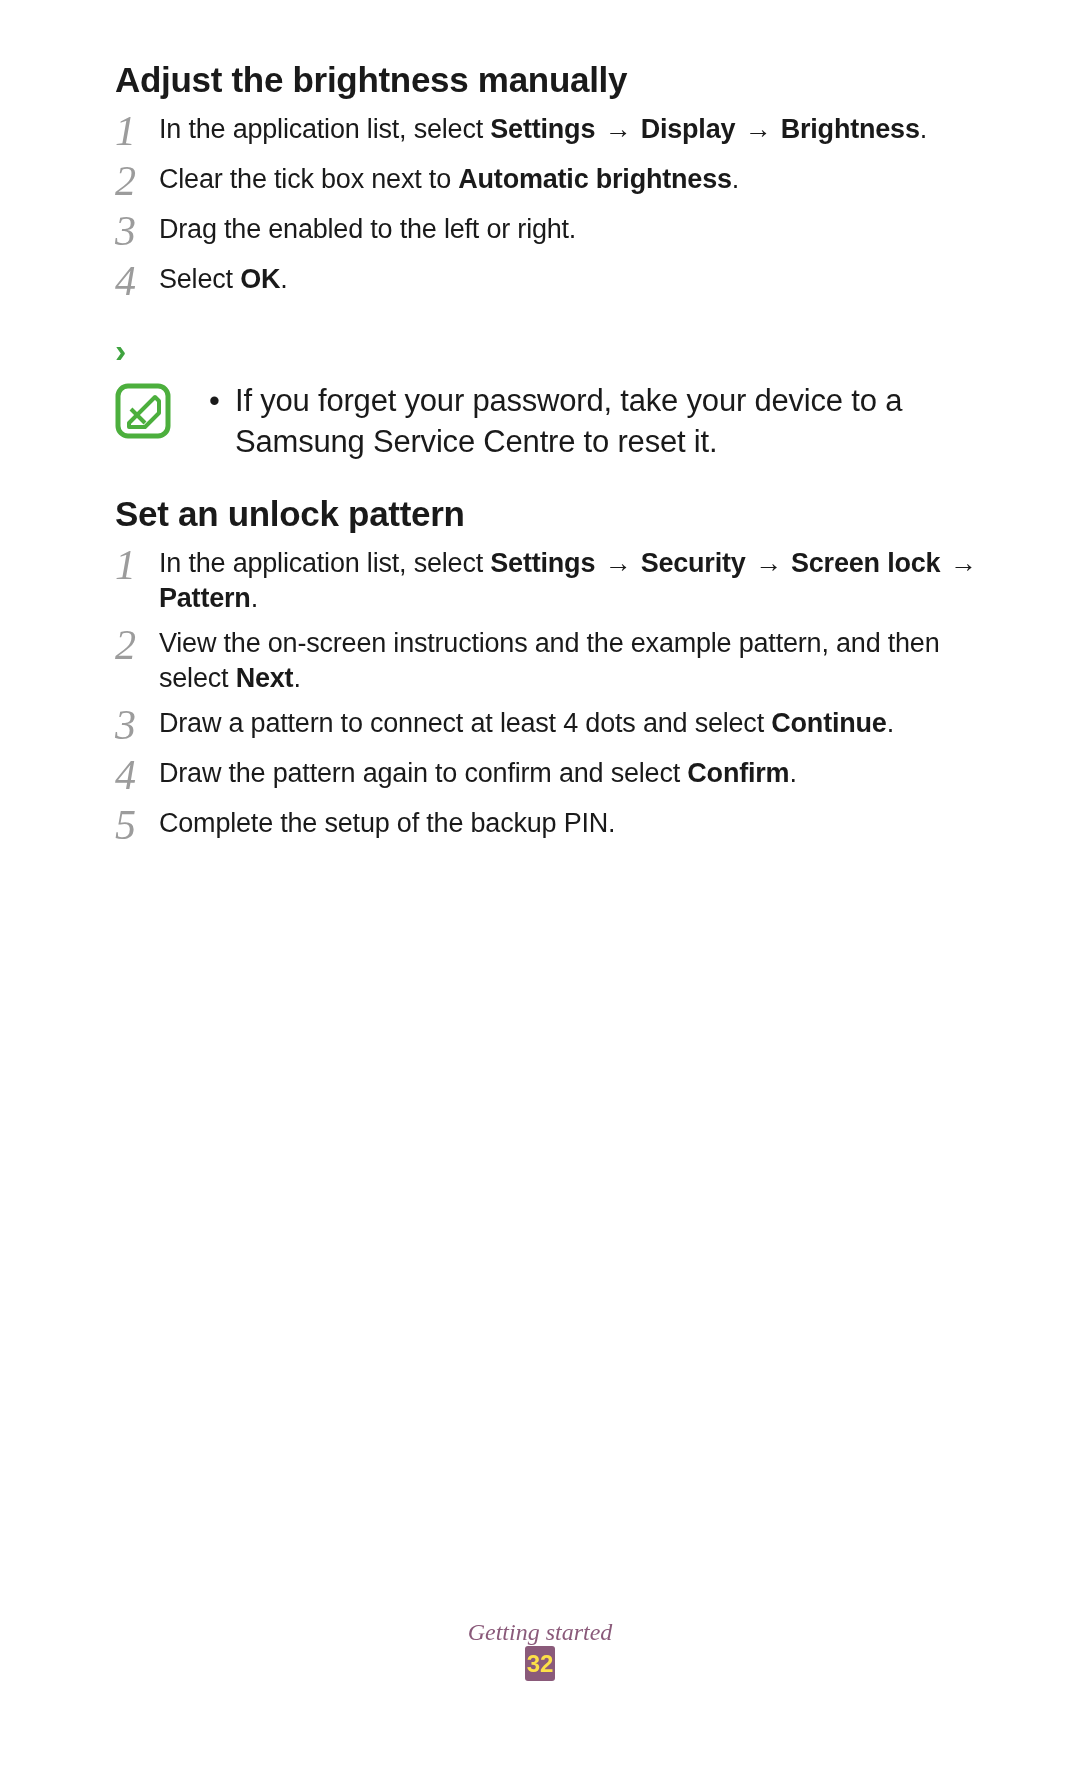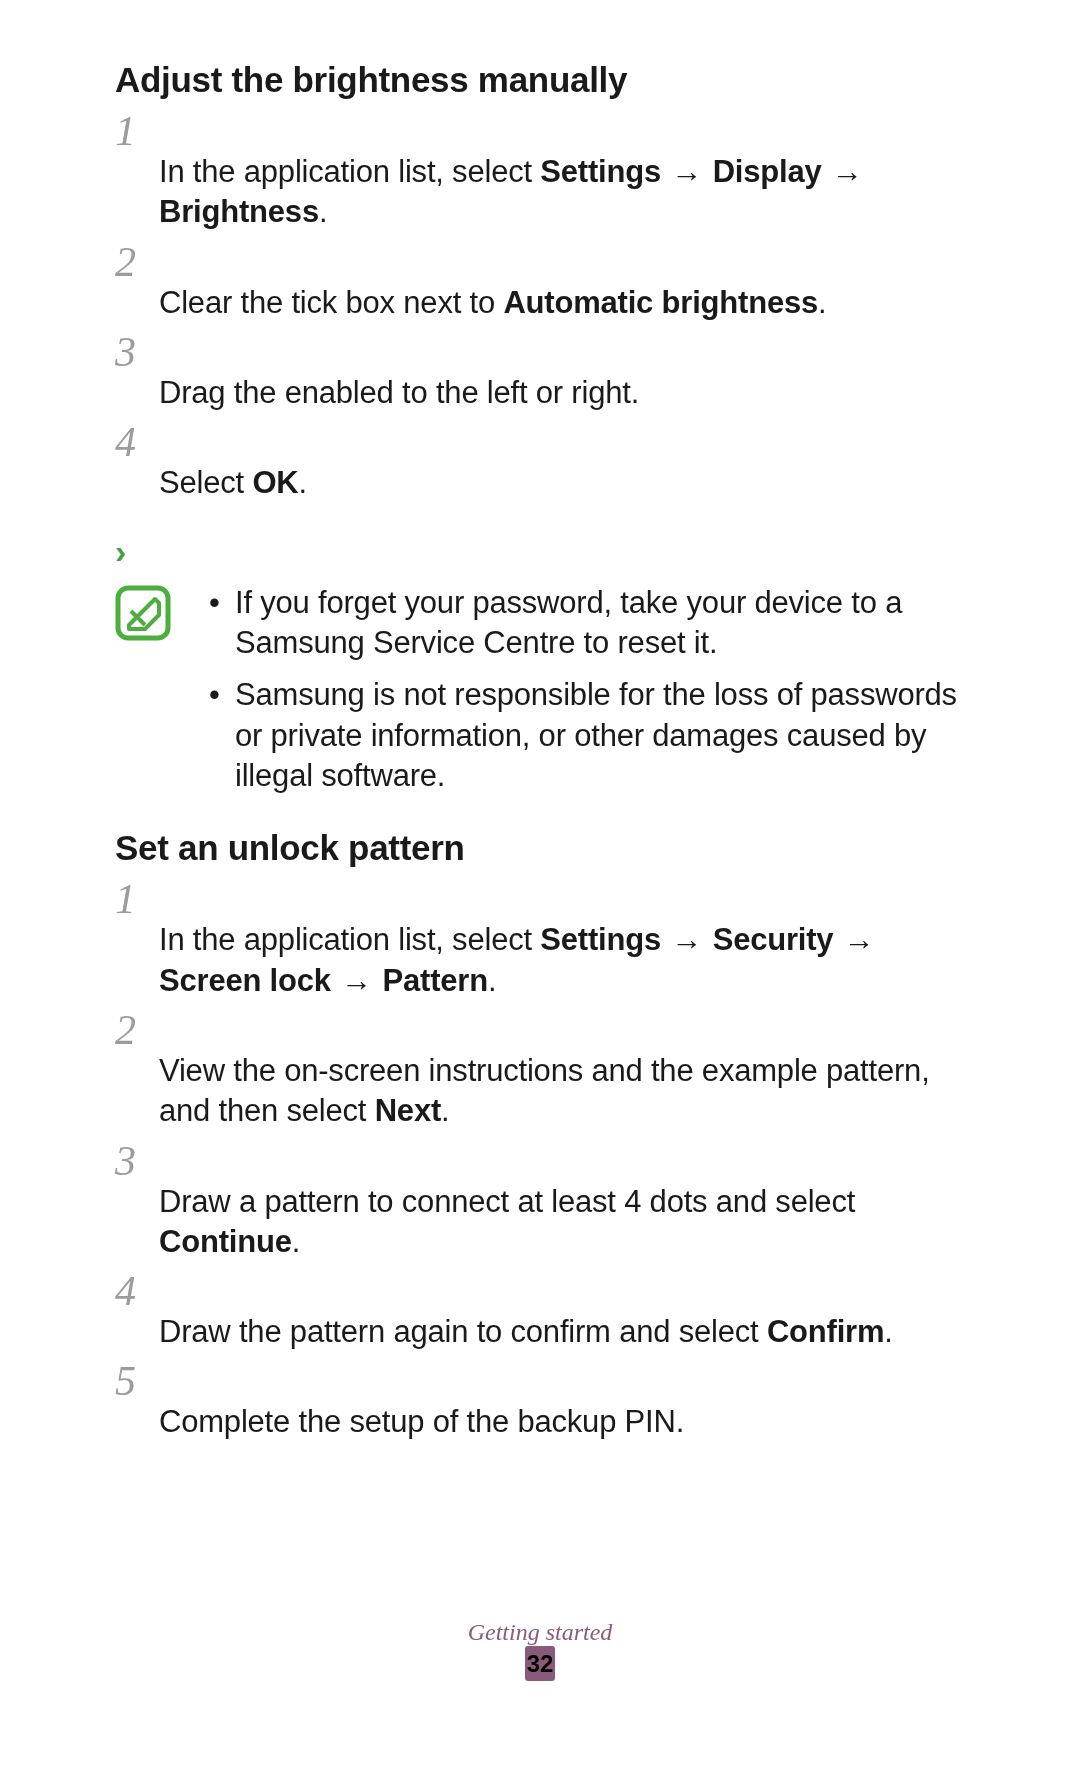--- a/index.html
+++ b/index.html
@@ -38,25 +38,24 @@
     font-style: italic;
     font-size: 42px;
     color: #9c9c9c;
     width: 44px;
     line-height: 1;
     text-align: left;
     flex: 0 0 44px;
     margin-top: -2px;
   }
   .step-body {
-    font-size: 31px;
+    font-size: 27px;
     line-height: 1.3;
     letter-spacing: -0.2px;
     flex: 1;
-    margin-top: 40px;
   }
   .step-body b { font-weight: 700; }
   .arrow { padding: 0 2px; }
   .section-row {
     display: flex;
     align-items: baseline;
     margin-top: 26px;
     margin-bottom: 6px;
   }
   .chevron {
@@ -128,21 +127,21 @@
     font-family: Georgia, "Times New Roman", serif;
     font-style: italic;
     color: #8a5a7a;
     font-size: 24px;
     display: block;
     margin-bottom: 0;
   }
   .page-badge {
     display: inline-block;
     background: #8a5a7a;
-    color: #000000;
+    color: #fde047;
     font-size: 24px;
     font-weight: 700;
     padding: 2px 2px;
     border-radius: 3px;
     line-height: 1.3;
   }
 </style>
 </head>
 <body>
 
@@ -183,21 +182,20 @@
     <div class="note-icon">
       <svg viewBox="0 0 56 56">
         <rect x="3" y="3" width="50" height="50" rx="10" ry="10" fill="none" stroke="#4caf3d" stroke-width="5"></rect>
         <path d="M14 40 L40 14 L44 18 L44 30 L30 44 L14 44 Z" fill="none" stroke="#4caf3d" stroke-width="4" stroke-linejoin="round"></path>
         <path d="M16 26 L30 40" stroke="#4caf3d" stroke-width="4"></path>
       </svg>
     </div>
     <div class="note-body">
       <ul class="note-ul">
         <li>If you forget your password, take your device to a Samsung Service Centre to reset it.</li>
-        <li>Samsung is not responsible for the loss of passwords or private information, or other damages caused by illegal software.</li>
       </ul>
     </div>
   </div>
 
   <h3 class="h-sub">Set an unlock pattern</h3>
 
   <div class="steps">
     <div class="step">
       <div class="step-num">1</div>
       <div class="step-body">

